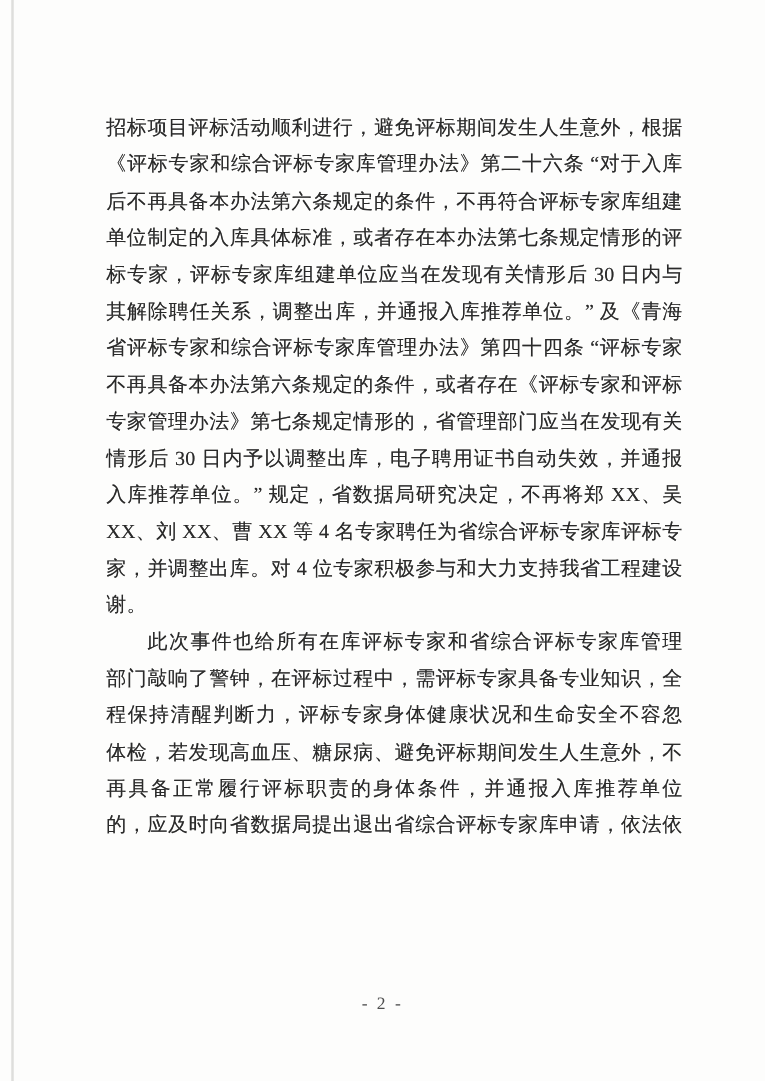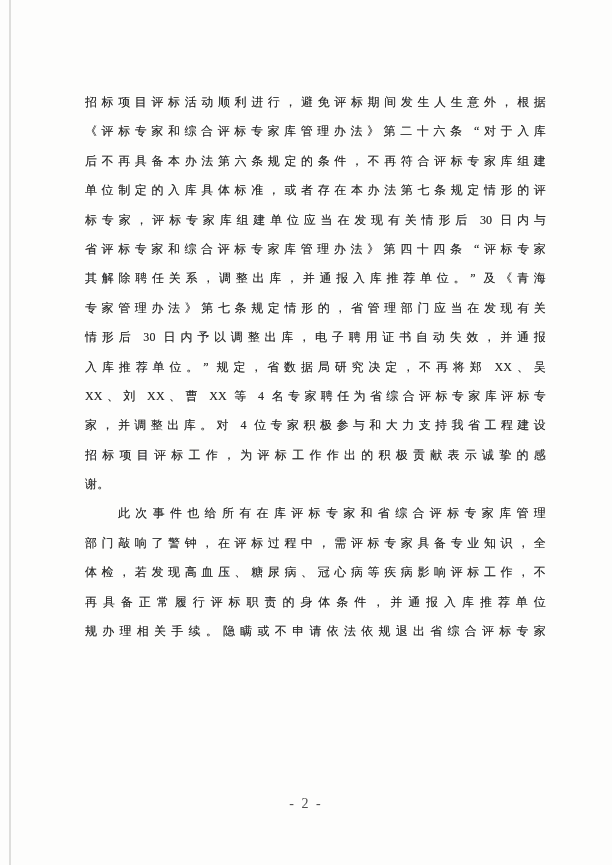--- a/index.html
+++ b/index.html
@@ -24,21 +24,21 @@
     background: #dededc;
   }
   .text-block {
     position: absolute;
     left: 85px;
     top: 88px;
     width: 461px;
     color: #2a2a2a;
   }
   .line {
-    font-size: 12px;
+    font-size: 16px;
     line-height: 29.4px;
     height: 29.4px;
     white-space: nowrap;
     text-align: justify;
     text-align-last: justify;
     -moz-text-align-last: justify;
     text-shadow: 0 0 0.5px rgba(42,42,42,0.55);
     letter-spacing: 0.2px;
   }
   .line.para-end {
@@ -64,31 +64,32 @@
 <div class="page">
   <div class="edge-line"></div>
 
   <div class="text-block">
 
     <div class="line">招标项目评标活动顺利进行，避免评标期间发生人生意外，根据</div>
     <div class="line">《评标专家和综合评标专家库管理办法》第二十六条 “对于入库</div>
     <div class="line">后不再具备本办法第六条规定的条件，不再符合评标专家库组建</div>
     <div class="line">单位制定的入库具体标准，或者存在本办法第七条规定情形的评</div>
     <div class="line">标专家，评标专家库组建单位应当在发现有关情形后 30 日内与</div>
+    <div class="line">其解除聘任关系，调整出库，并通报入库推荐单位。” 及《青海</div>
     <div class="line">省评标专家和综合评标专家库管理办法》第四十四条 “评标专家</div>
-    <div class="line">其解除聘任关系，调整出库，并通报入库推荐单位。” 及《青海</div>
+    <div class="line">不再具备本办法第六条规定的条件，或者存在《评标专家和评标</div>
     <div class="line">专家管理办法》第七条规定情形的，省管理部门应当在发现有关</div>
     <div class="line">情形后 30 日内予以调整出库，电子聘用证书自动失效，并通报</div>
     <div class="line">入库推荐单位。” 规定，省数据局研究决定，不再将郑 XX、吴</div>
     <div class="line">XX、刘 XX、曹 XX 等 4 名专家聘任为省综合评标专家库评标专</div>
     <div class="line">家，并调整出库。对 4 位专家积极参与和大力支持我省工程建设</div>
-    <div class="line">招标项目评标工作，为评标工作作出的积极贡献表示诚挚的感</div>
     <div class="line para-end">谢。</div>
 
     <div class="line indent">此次事件也给所有在库评标专家和省综合评标专家库管理</div>
     <div class="line">部门敲响了警钟，在评标过程中，需评标专家具备专业知识，全</div>
-    <div class="line">体检，若发现高血压、糖尿病、冠心病等疾病影响评标工作，不</div>
+    <div class="line">程保持清醒判断力，评标专家身体健康状况和生命安全不容忽</div>
+    <div class="line">体检，若发现高血压、糖尿病、避免评标期间发生人生意外，不</div>
     <div class="line">再具备正常履行评标职责的身体条件，并通报入库推荐单位</div>
-    <div class="line">规办理相关手续。隐瞒或不申请依法依规退出省综合评标专家</div>
+    <div class="line">的，应及时向省数据局提出退出省综合评标专家库申请，依法依</div>
   </div>
 
   <div class="page-number">- 2 -</div>
 </div>
 
 </body></html>

